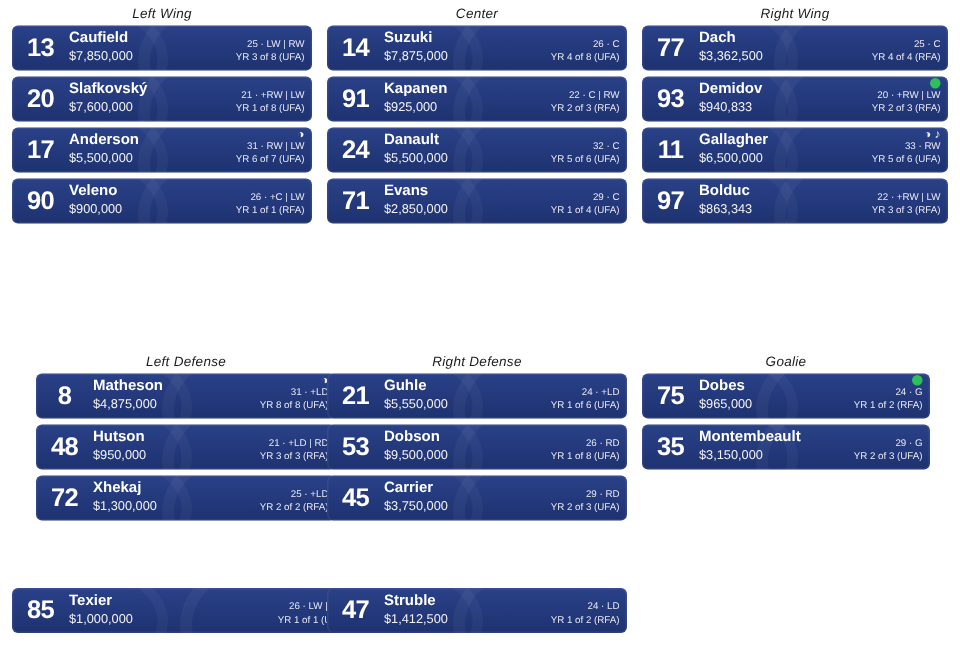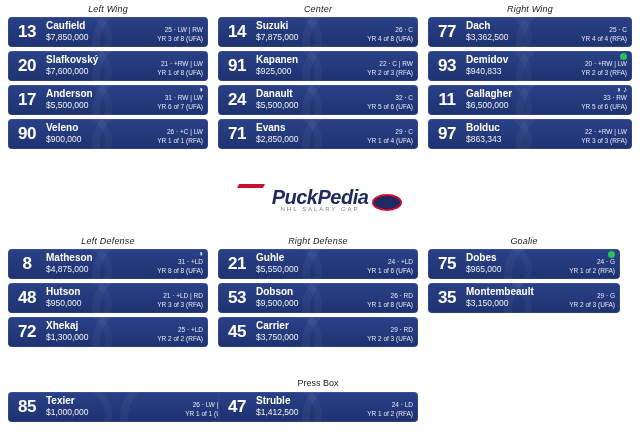--- a/index.html
+++ b/index.html
@@ -347,30 +347,22 @@
         <div class="name">Bolduc</div>
         <div class="salary">$863,343</div>
         <div class="meta">
           <div>22 · +RW | LW</div>
           <div>YR 3 of 3 (RFA)</div>
         </div>
       </div>
     </div>
   </div>
 
-  <div class="logo-wrap">
-    <div class="logo">
-      <div class="logo-slash"></div>
-      <div class="logo-text">PuckPedia</div>
-      <div class="logo-sub">NHL SALARY CAP</div>
-      <div class="logo-puck"></div>
-    </div>
-  </div>
-
-  <div class="group" style="left:8px; top:234px; width:200px;">
+
+  <div class="group" style="left:24px; top:234px; width:200px;">
     <div class="col-head">Left Defense</div>
     <div>
       <div class="card">
         <div class="swoosh"></div>
         <div class="swoosh2"></div>
         <div class="num">8</div>
         <div class="name">Matheson</div>
         <div class="salary">$4,875,000</div>
         <div class="badge-row"><span class="glyph">◑</span></div>
         <div class="meta">
@@ -464,21 +456,20 @@
         <div class="name">Montembeault</div>
         <div class="salary">$3,150,000</div>
         <div class="meta">
           <div>29 · G</div>
           <div>YR 2 of 3 (UFA)</div>
         </div>
       </div>
     </div>
   </div>
 
-  <div class="section-head" style="position:absolute; left:218px; top:378px; width:200px;">Press Box</div>
 
   <div class="group" style="left:8px; top:392px; width:228px;">
     <div class="card">
       <div class="swoosh"></div>
       <div class="swoosh2"></div>
       <div class="num">85</div>
       <div class="name">Texier</div>
       <div class="salary">$1,000,000</div>
       <div class="badge-row"><span class="flag flag-ca"></span></div>
       <div class="meta">

